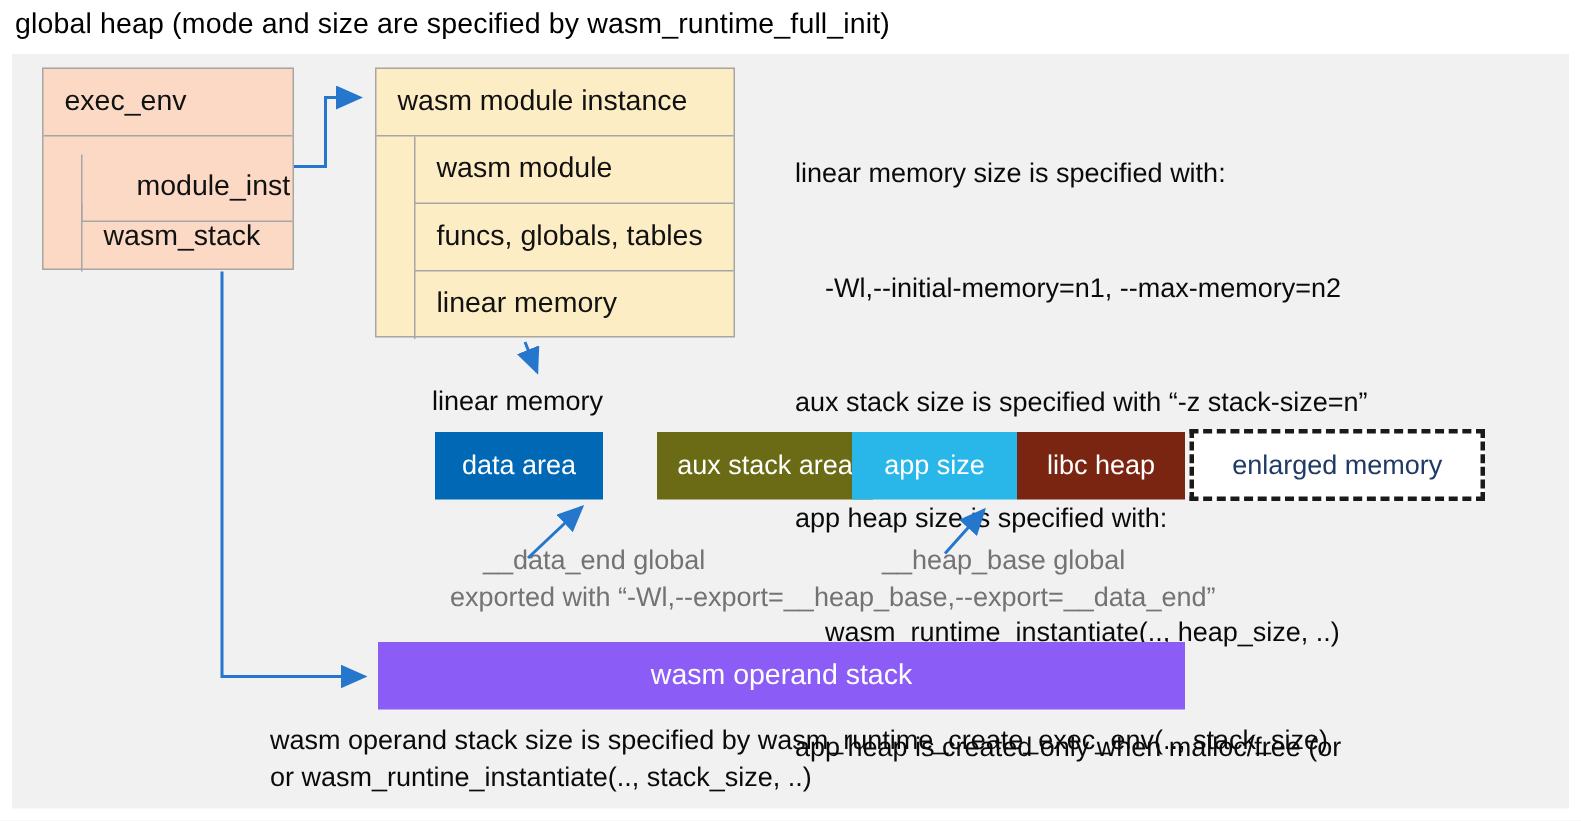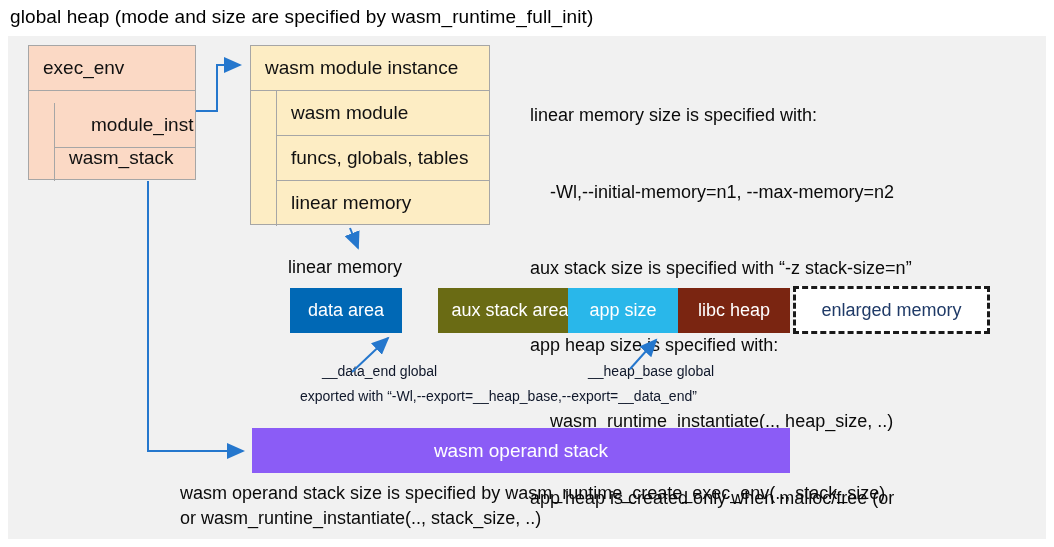--- a/index.html
+++ b/index.html
@@ -42,21 +42,21 @@
   }
   .seg-data{left:290px;width:112px;background:#0068b5;}
   .seg-aux{left:402px;width:144px;background:#6a6b14;margin-left:36px;}
   .seg-app{left:568px;width:110px;background:#29b7ea;}
   .seg-libc{left:678px;width:112px;background:#7a2511;}
   .seg-enlarged{
     left:793px;width:197px;top:286px;height:48px;line-height:42px;
     background:#ffffff;border:3px dashed #1a1a1a;color:#1f3a67;
   }
   
-  .ann{position:absolute;font-size:14px;color:#0f172a;}
+  .ann{position:absolute;font-size:18px;color:#737373;}
   .ann.data-end{left:322px;top:363px;}
   .ann.heap-base{left:588px;top:363px;}
   .ann.exported{left:300px;top:388px;}
   
   .op-stack{
     position:absolute;left:252px;top:428px;width:538px;height:45px;background:#8b5cf6;
     color:#fff;font-size:19px;line-height:45px;text-align:center;
   }
   
   .footer{position:absolute;left:180px;top:481px;width:860px;font-size:18px;line-height:25px;color:#0a0a0a;}

